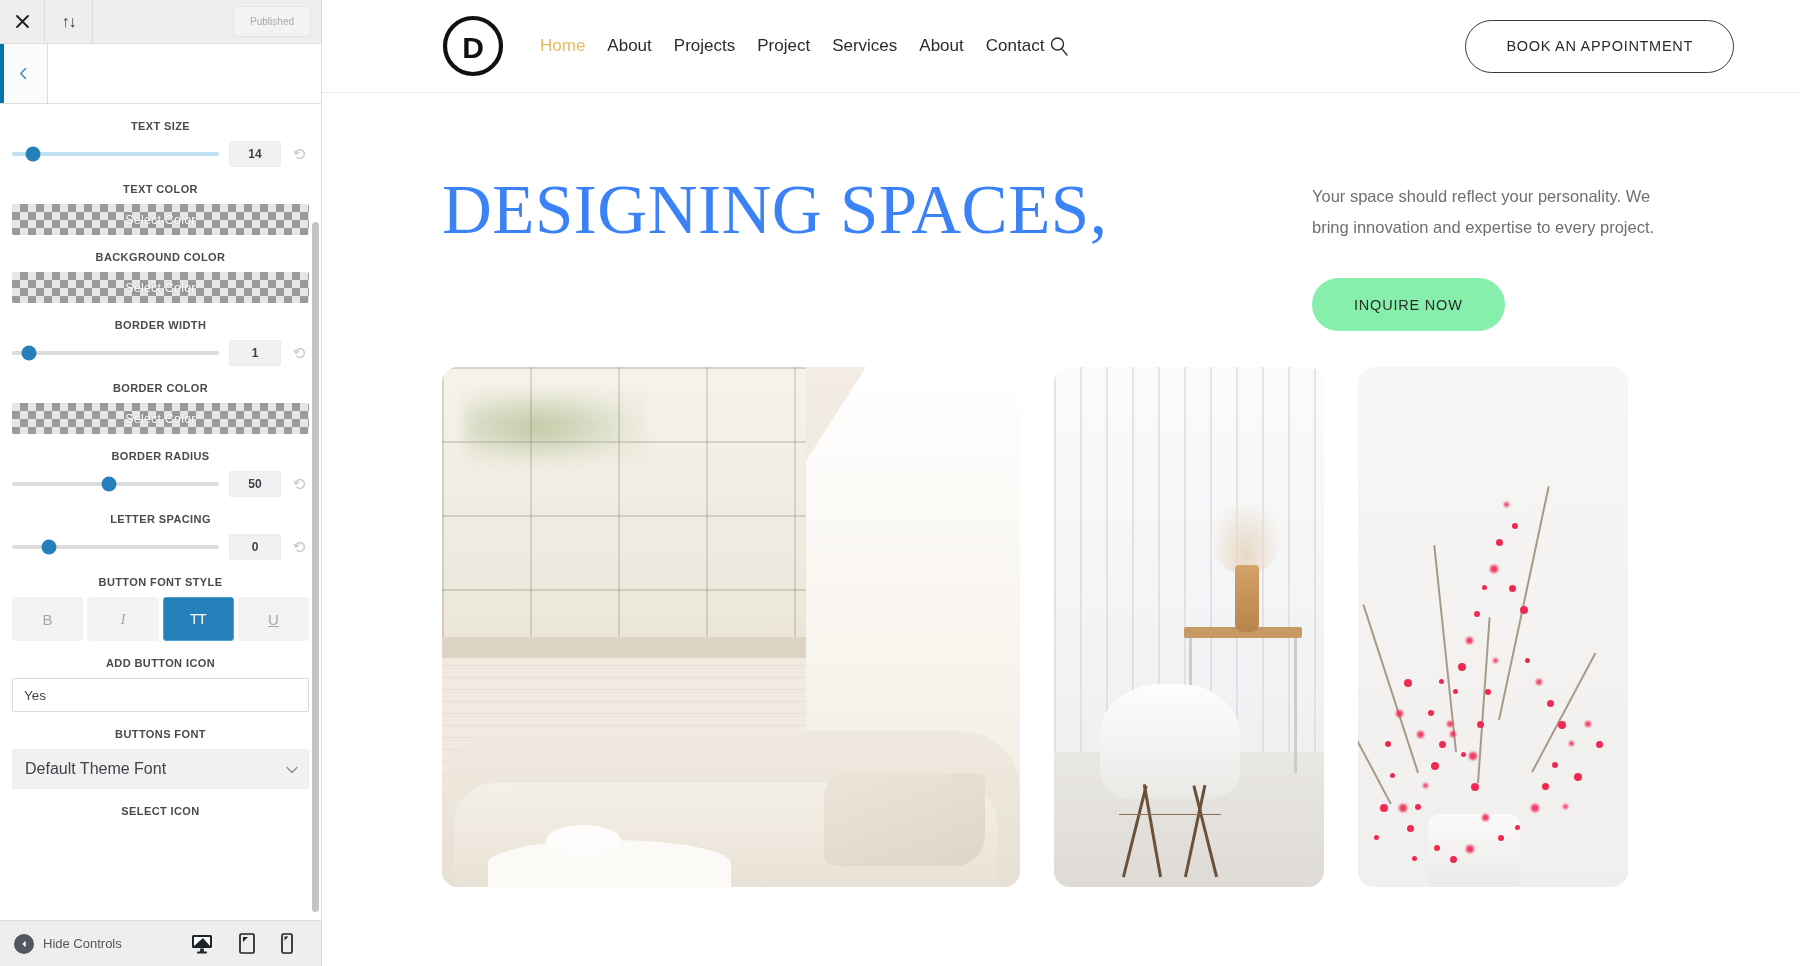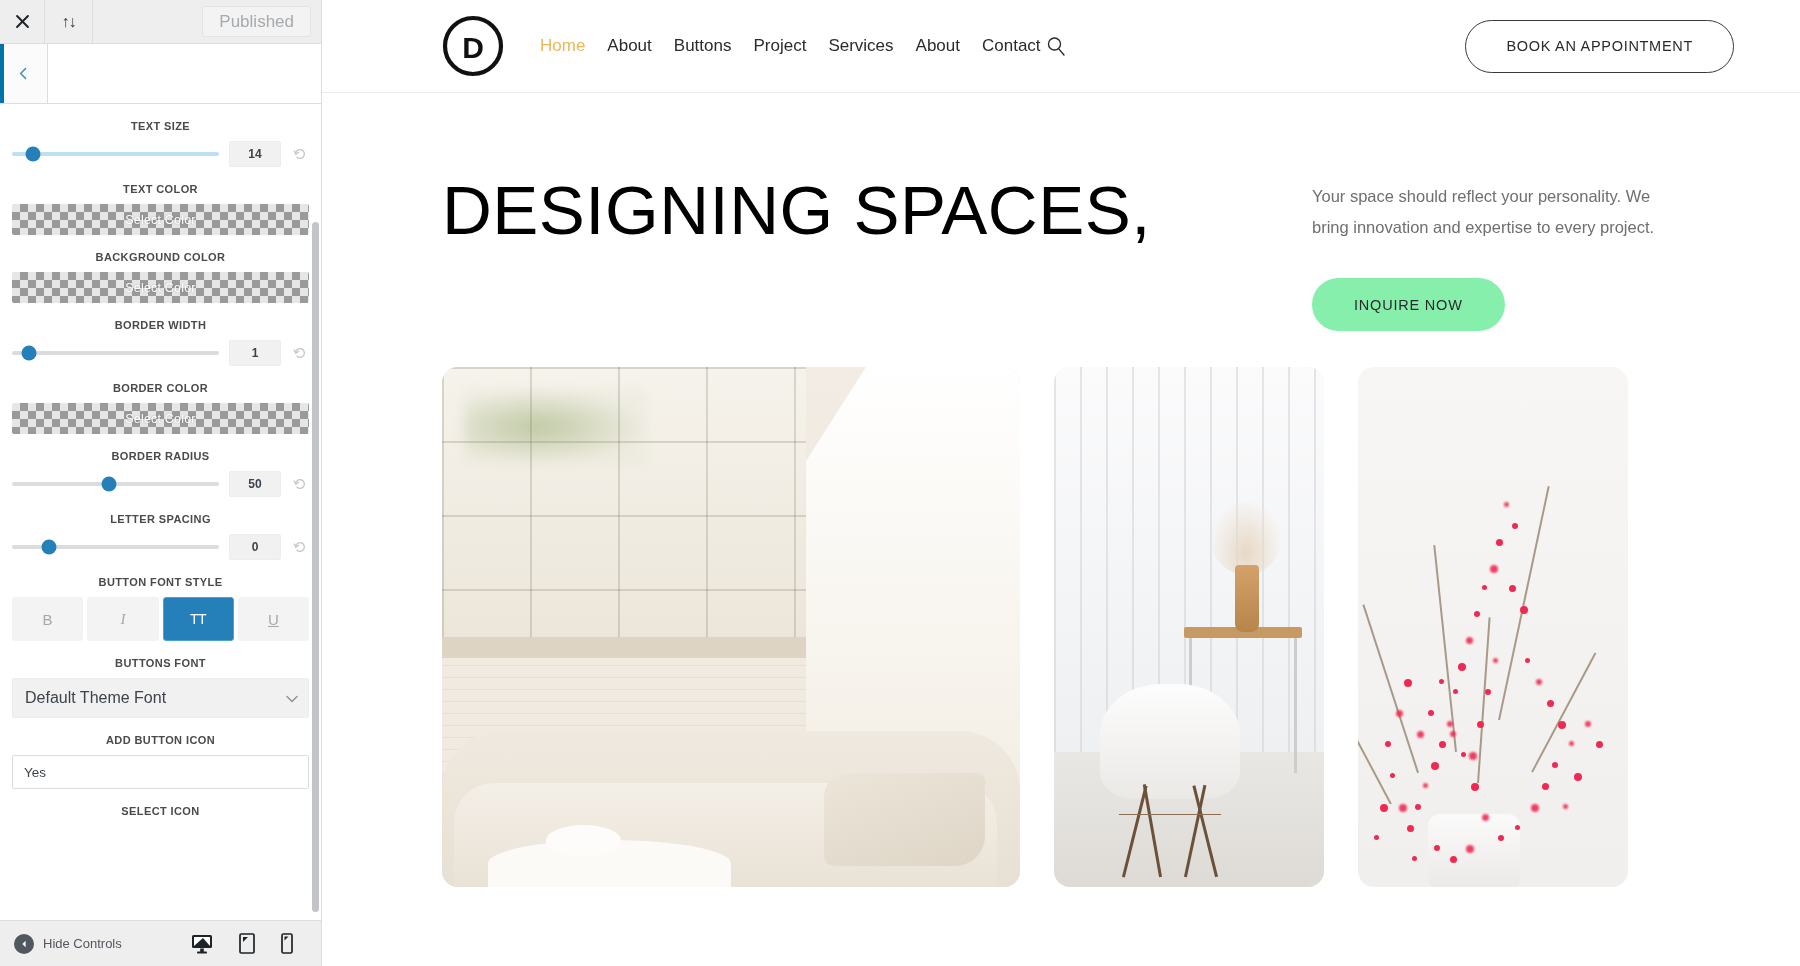--- a/index.html
+++ b/index.html
@@ -42,21 +42,21 @@
   }
   .cz-topbar-spacer { flex: 1 1 auto; }
   .cz-publish {
     margin: 6px 10px 6px 0;
     padding: 0 16px;
     display: flex; align-items: center; justify-content: center;
     background: #f3f3f3;
     border: 1px solid #e3e3e3;
     border-radius: 3px;
     color: #a7aaad;
-    font-size: 17px;
+    font-size: 10px;
     cursor: default;
   }
 
   .cz-panel-header {
     display: flex; align-items: stretch;
     background: #ffffff;
     border-bottom: 1px solid #dddddd;
     height: 60px; flex: 0 0 60px;
     position: relative;
   }
@@ -227,22 +227,22 @@
     display: flex; align-items: center; justify-content: center;
     font-size: 14.5px; letter-spacing: 0.7px; color: #2b2b2b;
     background: transparent; cursor: pointer; white-space: nowrap;
   }
 
   .hero {
     display: flex; padding: 78px 66px 0 120px; gap: 40px;
   }
   .hero-left { flex: 1 1 auto; max-width: 830px; }
   .hero-title {
-    font-family: Liberation Sans, sans-serif;
-    font-size: 69px; line-height: 1.15; color: #000000;
+    font-family: Liberation Serif, serif;
+    font-size: 69px; line-height: 1.15; color: #3b82f6;
     font-weight: 400; letter-spacing: 0.5px;
   }
   .hero-right { width: 345px; flex: 0 0 345px; padding-top: 10px; }
   .hero-para {
     font-size: 16.5px; line-height: 1.85; color: #6f6f6f;
   }
   .btn-inquire {
     margin-top: 36px;
     background: #86efac; border: none; border-radius: 50px;
     height: 53px; padding: 0 42px;
@@ -507,35 +507,35 @@
         <span class="ctrl-label">BUTTON FONT STYLE</span>
         <div class="fontstyle-group" id="fontstyle-host">
             <div class="fs-btn">B</div>
             <div class="fs-btn italic">I</div>
             <div class="fs-btn caps active">TT</div>
             <div class="fs-btn underline">U</div>
           </div>
       </div>
 
       <div class="ctrl">
+        <span class="ctrl-label">ADD BUTTON ICON</span>
+        <div class="text-field">
+          <span>Yes</span>
+        </div>
+      </div>
+
+      <div class="ctrl">
         <span class="ctrl-label">BUTTONS FONT</span>
         <div class="select-field">
           <span>Default Theme Font</span>
           <span class="chev">
             <svg width="12" height="8" viewBox="0 0 12 8">
                 <path d="M1 1.5 L6 6.5 L11 1.5" stroke="#8c8f94" stroke-width="1.4" fill="none" stroke-linecap="round"></path>
               </svg>
           </span>
-        </div>
-      </div>
-
-      <div class="ctrl">
-        <span class="ctrl-label">ADD BUTTON ICON</span>
-        <div class="text-field">
-          <span>Yes</span>
         </div>
       </div>
 
       <div class="ctrl">
         <span class="ctrl-label">SELECT ICON</span>
       </div>
 
       <div class="cz-scrollbar"></div>
     </div>
 
@@ -580,21 +580,21 @@
     <header class="site-header">
       <div class="logo">
         <svg viewBox="0 0 62 62" width="62" height="62">
           <circle cx="31" cy="31" r="28" fill="none" stroke="#111" stroke-width="4.2"></circle>
           <text x="31" y="43" text-anchor="middle" font-family="Liberation Sans, sans-serif" font-size="30" font-weight="bold" fill="#111">D</text>
         </svg>
       </div>
       <nav class="nav" id="nav-host">
           <a class="active">Home</a>
           <a class="">About</a>
-          <a class="">Buttons</a>
+          <a class="">Projects</a>
           <a class="">Project</a>
           <a class="">Services</a>
           <a class="">About</a>
           <a class="">Contact</a>
         </nav>
       <span class="nav-search">
         <svg width="20" height="20" viewBox="0 0 20 20">
           <circle cx="8.5" cy="8" r="6" fill="none" stroke="#2b2b2b" stroke-width="1.4"></circle>
           <path d="M12.6 12.6 L18 19" stroke="#2b2b2b" stroke-width="1.4" stroke-linecap="round"></path>
         </svg>

